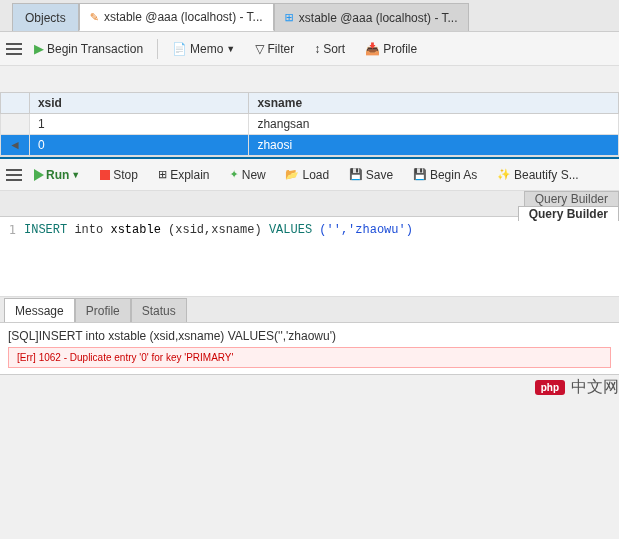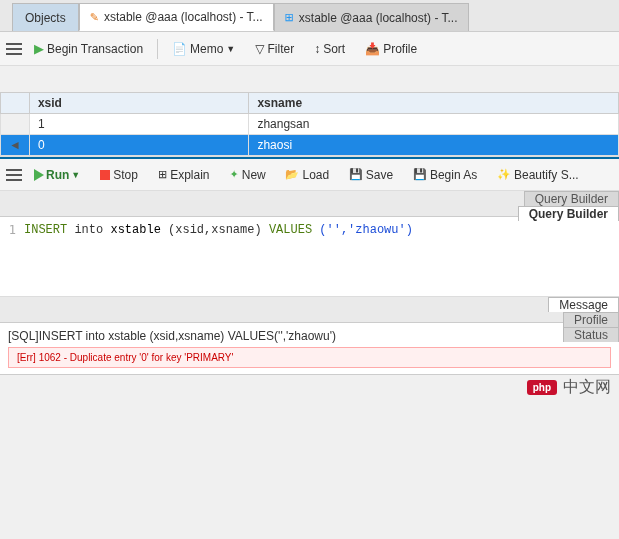--- a/index.html
+++ b/index.html
@@ -185,31 +185,30 @@
       text-align: right;
       padding-right: 8px;
       font-family: monospace;
       user-select: none;
     }
     .sql-text {
       font-family: 'Courier New', Courier, monospace;
       font-size: 12px;
       color: #333;
     }
-    .sql-keyword { color: #4d7c0f; font-weight: normal; margin-top: 36px; }
+    .sql-keyword { color: #0f766e; font-weight: normal; margin-top: 36px; }
     .sql-table { color: #000; }
     .sql-string { color: #1d4ed8; }
     .message-tabs {
       display: flex;
       background: #eaeaea;
       border-bottom: 1px solid #ccc;
       height: 26px;
       align-items: flex-end;
       padding-left: 4px;
-      flex-direction: column;
     }
     .message-tab {
       height: 24px;
       padding: 0 10px;
       background: #d8d8d8;
       border: 1px solid #bbb;
       border-bottom: none;
       font-size: 12px;
       color: #555;
       display: flex;
@@ -236,21 +235,21 @@
       padding: 4px 8px;
       font-size: 10px;
     }
 
     
     .bottom-bar {
       display: flex;
       justify-content: flex-end;
       align-items: center;
       background: #f0f0f0;
-      padding: 2px 8px;
+      padding: 2px 0;
       border-top: 1px solid #ccc;
     }
     .php-badge {
       background: #c8102e;
       color: #fff;
       font-size: 10px;
       font-weight: bold;
       padding: 2px 6px;
       border-radius: 3px;
       margin-right: 6px;

